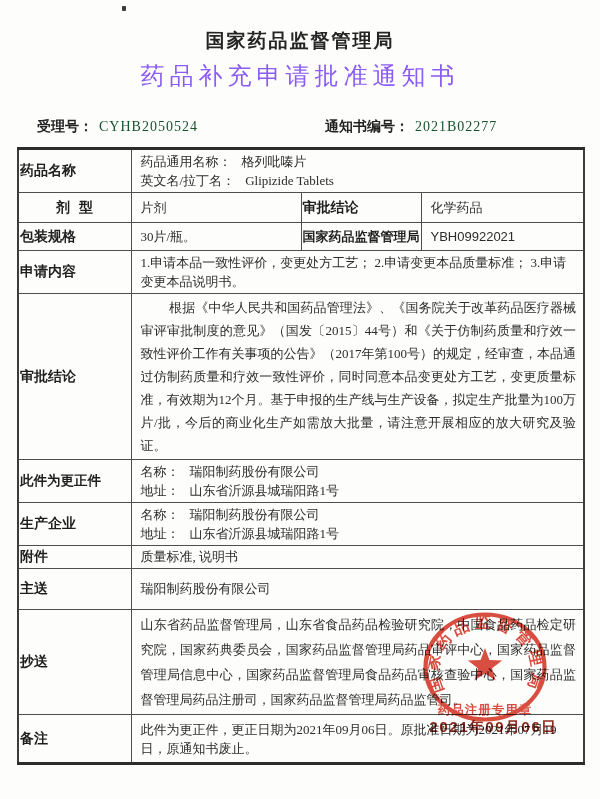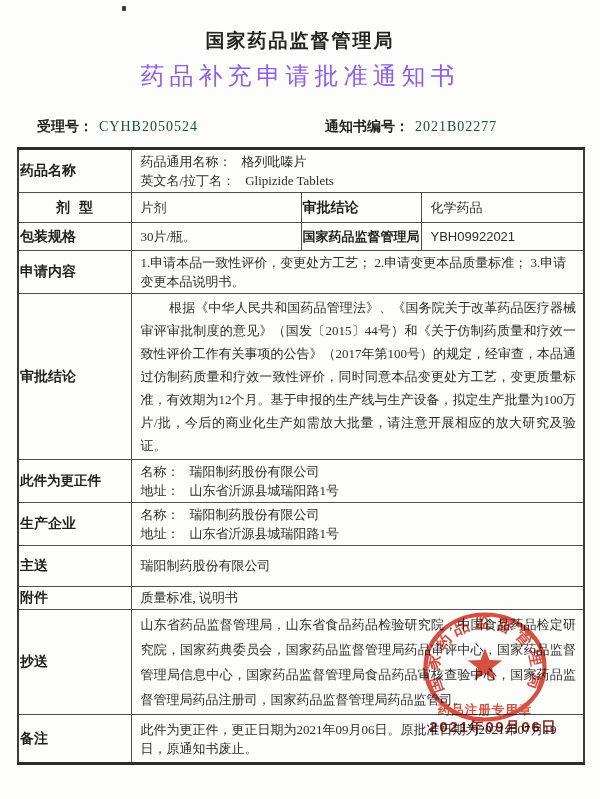--- a/index.html
+++ b/index.html
@@ -122,27 +122,27 @@
         <div class="line"><span class="sub-lbl">地址：</span><span>山东省沂源县城瑞阳路1号</span></div>
       </td>
     </tr>
     <tr style="height:34px">
       <td class="lbl">生产企业</td>
       <td class="val" colspan="3">
         <div class="line"><span class="sub-lbl">名称：</span><span>瑞阳制药股份有限公司</span></div>
         <div class="line"><span class="sub-lbl">地址：</span><span>山东省沂源县城瑞阳路1号</span></div>
       </td>
     </tr>
+    <tr style="height:23px">
+      <td class="lbl">附件</td>
+      <td class="val" colspan="3">质量标准, 说明书</td>
+    </tr>
     <tr style="height:41px">
       <td class="lbl">主送</td>
       <td class="val" colspan="3">瑞阳制药股份有限公司</td>
-    </tr>
-    <tr style="height:23px">
-      <td class="lbl">附件</td>
-      <td class="val" colspan="3">质量标准, 说明书</td>
     </tr>
     <tr style="height:99px">
       <td class="lbl">抄送</td>
       <td class="val" colspan="3">
         <div class="copy-para">山东省药品监督管理局，山东省食品药品检验研究院，中国食品药品检定研究院，国家药典委员会，国家药品监督管理局药品审评中心，国家药品监督管理局信息中心，国家药品监督管理局食品药品审核查验中心，国家药品监督管理局药品注册司，国家药品监督管理局药品监管司。</div>
       </td>
     </tr>
     <tr style="height:49px">
       <td class="lbl">备注</td>
       <td class="val" colspan="3">

